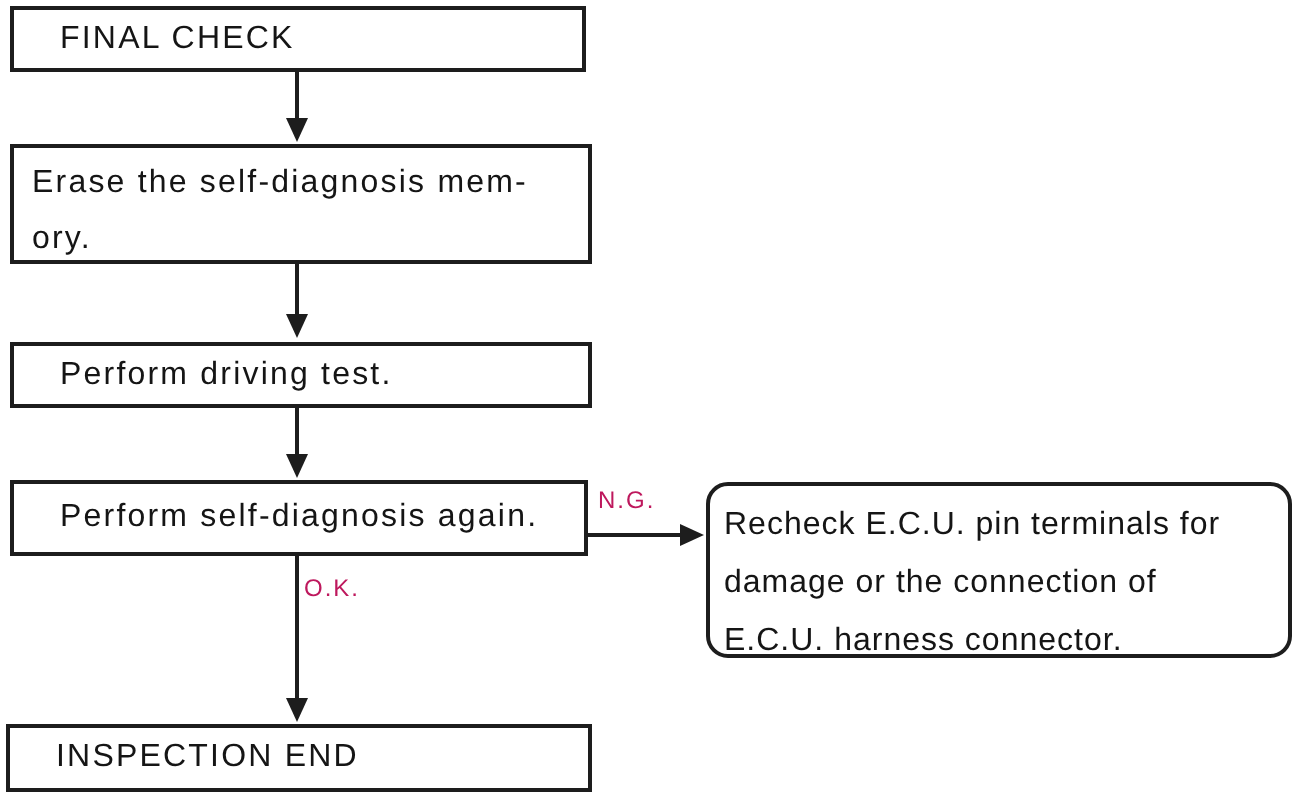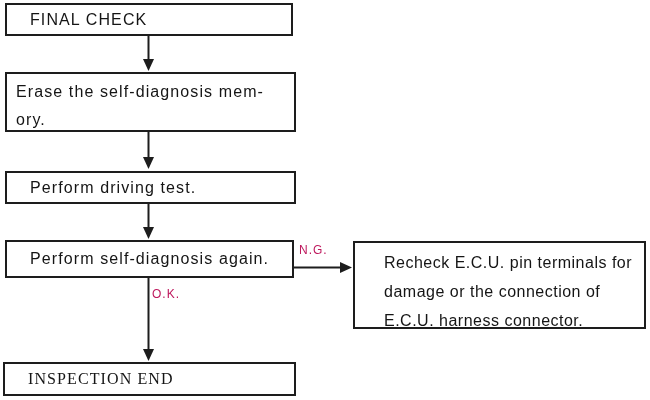--- a/index.html
+++ b/index.html
@@ -27,22 +27,22 @@
   }
   .node.single {
     display: flex;
     align-items: center;
     padding-left: 23px;
   }
   #n-final    { left: 5px;   top: 3px;   width: 288px; height: 33px; }
   #n-erase    { left: 5px;   top: 72px;  width: 291px; height: 60px; padding: 4px 6px 0 9px; line-height: 28px; }
   #n-driving  { left: 5px;   top: 171px; width: 291px; height: 33px; }
   #n-selfdiag { left: 5px;   top: 240px; width: 289px; height: 38px; }
-  #n-end      { left: 3px;   top: 362px; width: 293px; height: 34px; font-family: Liberation Serif, serif; }
-  #n-recheck  { left: 353px; top: 241px; width: 293px; height: 88px; padding: 5px 4px 0 29px; line-height: 29px; letter-spacing: 0.5px; }
+  #n-end      { left: 3px;   top: 362px; width: 293px; height: 34px; }
+  #n-recheck  { left: 353px; top: 241px; width: 293px; height: 88px; padding: 5px 4px 0 7px; line-height: 29px; letter-spacing: 0.5px; border-radius: 11px; }
   .connectors {
     position: absolute;
     left: 0; top: 0;
     z-index: 1;
     pointer-events: none;
   }
   .edge-label {
     position: absolute;
     z-index: 3;
     color: #be185d;

